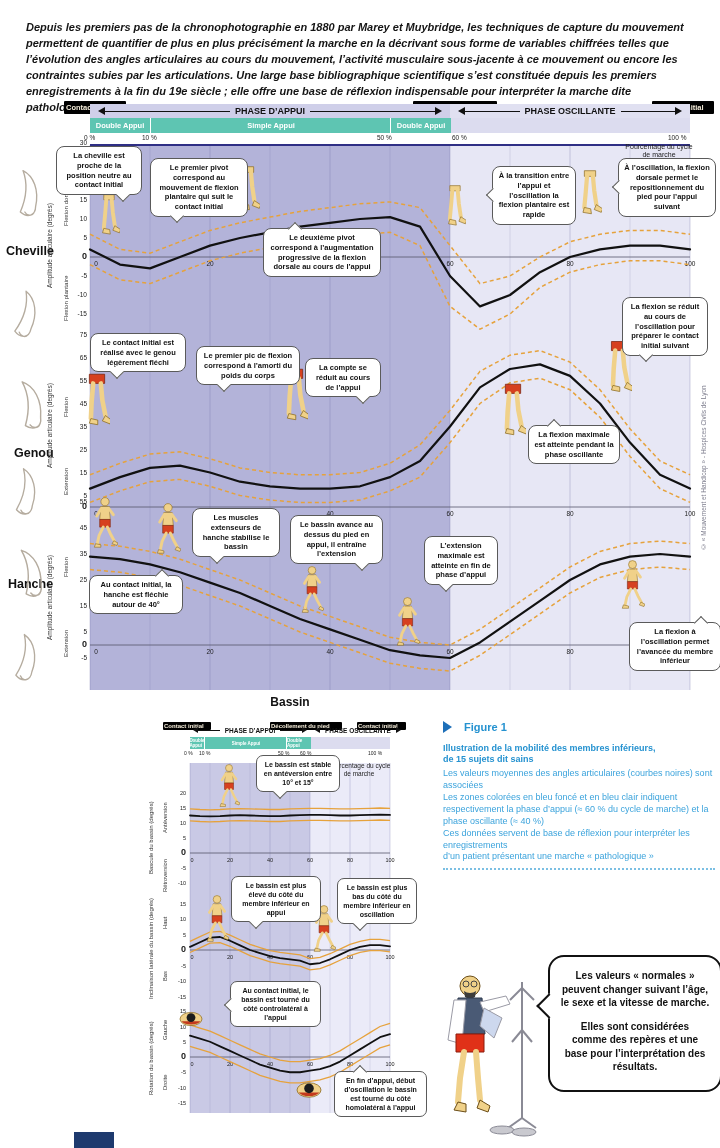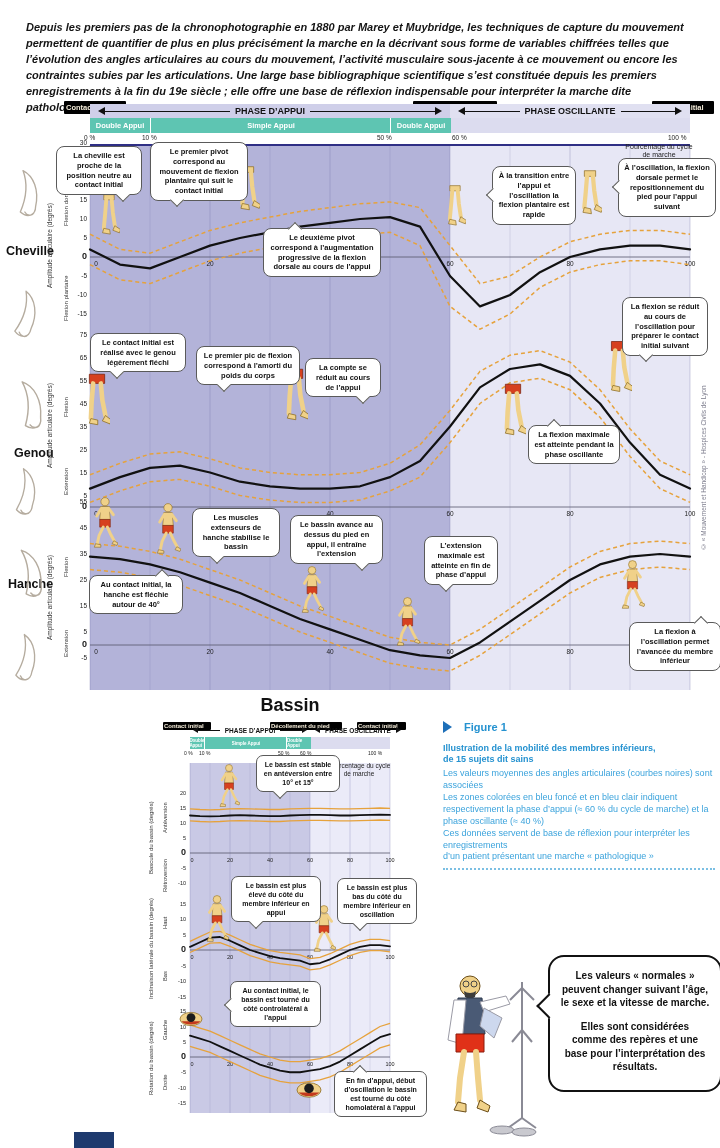--- a/index.html
+++ b/index.html
@@ -49,21 +49,21 @@
   .caption .figline{display:flex;align-items:center;gap:6px;font-size:11px;font-weight:bold;
        color:#2592d0;margin-bottom:8px;}
   .caption .tri{width:0;height:0;border:6px solid transparent;border-left:9px solid #1d6fb8;}
   .caption .captitle{font-weight:bold;color:#2592d0;margin-bottom:2px;white-space:pre-line;}
   .caption p{margin:0;}
   .caption .dotline{border-top:2px dotted #7bbfe3;margin-top:5px;width:272px;}
   svg text{font-family:"Liberation Sans",sans-serif;}
   .lyr0{z-index:1;} .lyr2{z-index:2;}
   .figuse{position:absolute;z-index:4;}
   .copyright{font-size:6.5px;color:#7c7c8c;}
-  .bassintitle{font-weight:bold;font-size:18px;text-align:center;}
+  .bassintitle{font-weight:bold;font-size:12px;text-align:center;}
   .footerbox{background:#1e3a6e;}
 </style>
 </head>
 <body>
 
 <div class="page">
 
   <svg id="chart-layer" class="abs lyr0" width="720" height="1148" viewBox="0 0 720 1148" style="left:0;top:0;">
     <defs>
       <symbol id="sym-walk" viewBox="0 0 44 90">
@@ -343,21 +343,21 @@
       <use href="#sym-walk"></use>
     </svg>
   <svg class="figuse" style="left:395px;top:592px;" width="25" height="60">
       <use href="#sym-walk"></use>
     </svg>
   <svg class="figuse" style="left:620px;top:556px;" width="25" height="58">
       <use href="#sym-walk"></use>
     </svg>
 
   <div class="bub tbr" style="left:56px;top:146px;width:74px;">La cheville est proche de la position neutre au contact initial</div>
-  <div class="bub tb" style="left:150px;top:142px;width:86px;">Le premier pivot correspond au mouvement de flexion plantaire qui suit le contact initial</div>
+  <div class="bub tb" style="left:150px;top:158px;width:86px;">Le premier pivot correspond au mouvement de flexion plantaire qui suit le contact initial</div>
   <div class="bub tt" style="left:263px;top:228px;width:106px;">Le deuxième pivot correspond  à l’augmentation progressive de la flexion dorsale au cours de l’appui</div>
   <div class="bub tl" style="left:492px;top:166px;width:72px;">À la transition entre l’appui et l’oscillation la flexion plantaire est rapide</div>
   <div class="bub tl" style="left:618px;top:158px;width:86px;">À l’oscillation, la flexion dorsale permet le repositionnement du pied pour l’appui suivant</div>
   <div class="bub tb" style="left:90px;top:333px;width:84px;">Le contact initial est réalisé avec le genou légèrement fléchi</div>
   <div class="bub tb" style="left:196px;top:346px;width:92px;text-align:center;">Le premier pic de flexion correspond  à l’amorti du poids du corps</div>
   <div class="bub tbr" style="left:305px;top:358px;width:64px;">La compte se réduit au cours de l’appui</div>
   <div class="bub tb" style="left:622px;top:297px;width:74px;">La flexion se réduit au cours de l’oscillation pour préparer le contact initial suivant</div>
   <div class="bub tt" style="left:528px;top:425px;width:80px;">La flexion maximale est atteinte pendant la phase oscillante</div>
   <div class="bub tb" style="left:192px;top:508px;width:76px;">Les muscles extenseurs de hanche stabilise le bassin</div>
   <div class="bub tbr" style="left:290px;top:515px;width:81px;">Le bassin avance au dessus du pied en appui, il entraîne l’extension</div>

